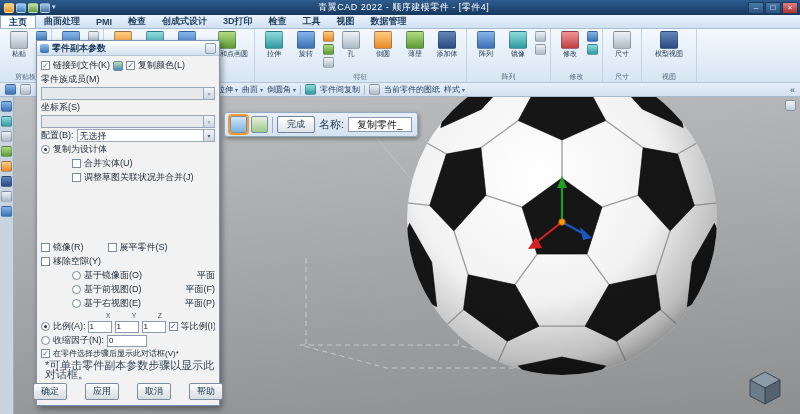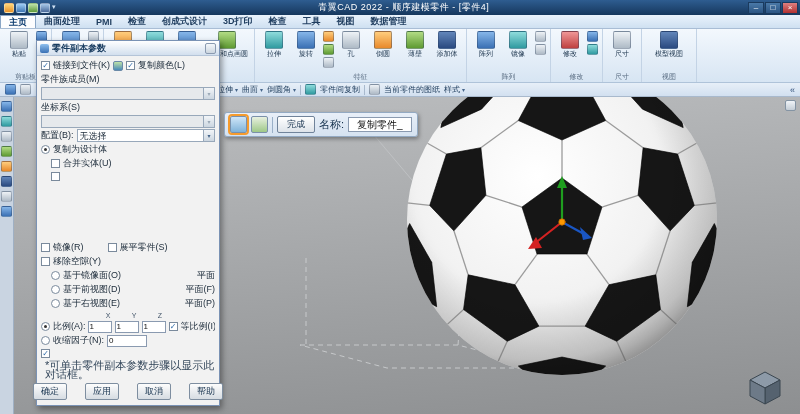--- a/index.html
+++ b/index.html
@@ -70,21 +70,21 @@
   .cmd-name-input{width:64px;height:15px;font-size:10px;border:1px solid #8a9ab0;padding:0 8px;background:#fff;color:#111;}
 
   
   .dialog{position:absolute;left:36px;top:40px;width:184px;height:366px;background:#f2f2f2;border:1px solid #7a92b4;box-shadow:2px 3px 6px rgba(0,0,0,.4);display:flex;flex-direction:column;z-index:50;font-size:9px;}
   .dlg-header{height:15px;background:linear-gradient(#ffffff,#d2dfee);border-bottom:1px solid #b4c4d8;display:flex;align-items:center;gap:3px;padding:0 3px;}
   .dlg-hicon{width:9px;height:9px;background:linear-gradient(#8fc0ee,#3a70b4);border-radius:2px;}
   .dlg-title{flex:1;color:#173a5e;font-weight:bold;font-size:9px;white-space:nowrap;}
   .dlg-hbtn{width:11px;height:11px;background:linear-gradient(#f4f7fa,#ccd6e0);border:1px solid #8a9ab0;border-radius:2px;}
   .dlg-body{flex:1;display:flex;flex-direction:column;padding:3px 4px 2px;gap:1px;}
   .row{display:flex;align-items:center;gap:3px;min-height:11px;}
-  .ind{margin-left:10px;}
+  .ind{margin-left:31px;}
   .cb{width:9px;height:9px;background:#fff;border:1px solid #7a8a9c;display:inline-flex;align-items:center;justify-content:center;flex:none;}
   .cbg{font-size:8px;line-height:8px;color:#2f6aa8;font-weight:bold;}
   .rad{width:9px;height:9px;border:1px solid #7a8a9c;border-radius:50%;background:#fff;position:relative;flex:none;}
   .rad.sel::after{content:"";position:absolute;left:2px;top:2px;width:3px;height:3px;border-radius:50%;background:#333;}
   .lbl{white-space:nowrap;overflow:hidden;}
   .combo{height:13px;border:1px solid #98a8ba;background:#fff;display:flex;align-items:flex-start;flex:1;}
   .combo .ctext{flex:1;padding:0 2px;font-size:9px;white-space:nowrap;overflow:hidden;}
   .combo .carrow{width:11px;text-align:center;font-size:6px;color:#46658a;background:linear-gradient(#f2f5f8,#ccd6e0);border-left:1px solid #98a8ba;align-self:stretch;display:flex;align-items:center;justify-content:center;}
   .combo.disabled{background:#e6e9ec;}
   .combo.disabled .carrow{color:#9aa8b6;}
@@ -441,20 +441,21 @@
     <div class="row">
       <span class="rad sel"></span>
       <span class="lbl">复制为设计体</span>
     </div>
     <div class="row ind">
       <span class="cb"></span>
       <span class="lbl">合并实体(U)</span>
     </div>
     <div class="row ind">
       <span class="cb"></span>
+      <span class="lbl">调整草图关联状况并合并(J)</span>
     </div>
 
     <div class="spacer"></div>
 
     <div class="row">
       <span class="cb"></span>
       <span class="lbl">镜像(R)</span>
       <span style="width:18px"></span>
       <span class="cb"></span>
       <span class="lbl">展平零件(S)</span>
@@ -496,20 +497,21 @@
     </div>
     <div class="row">
       <span class="rad"></span>
       <span class="lbl">收缩因子(N):</span>
       <input class="num" style="width: 40px;" value="0">
     </div>
     <div class="row">
       <span class="cb">
           <span class="cbg">✓</span>
         </span>
+      <span class="lbl" style="font-size:8px">在零件选择步骤后显示此对话框(V)*</span>
     </div>
     <div class="note">*可单击零件副本参数步骤以显示此对话框。</div>
     <div class="dlg-btns">
       <button class="dlg-btn">确定</button>
       <button class="dlg-btn">应用</button>
       <button class="dlg-btn">取消</button>
       <button class="dlg-btn">帮助</button>
     </div>
   </div>
 </div>

